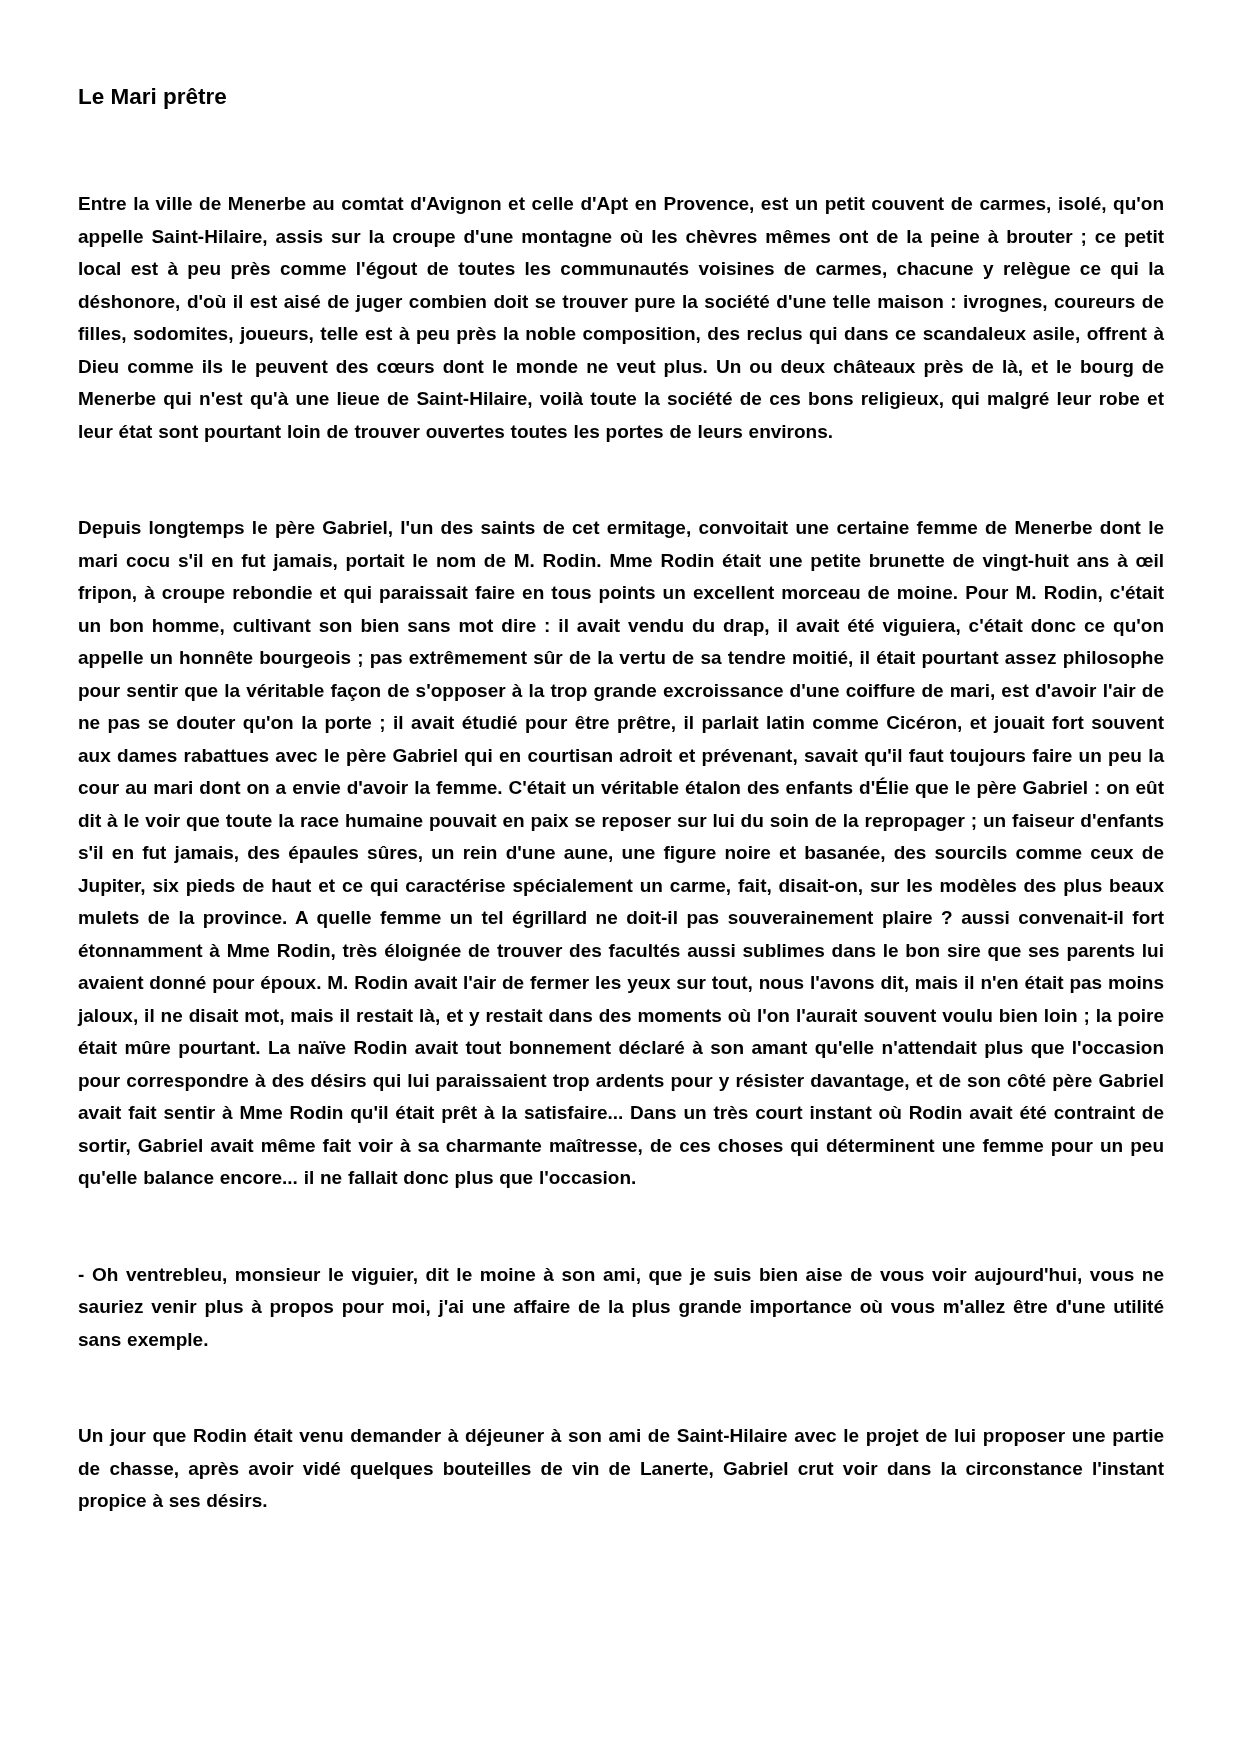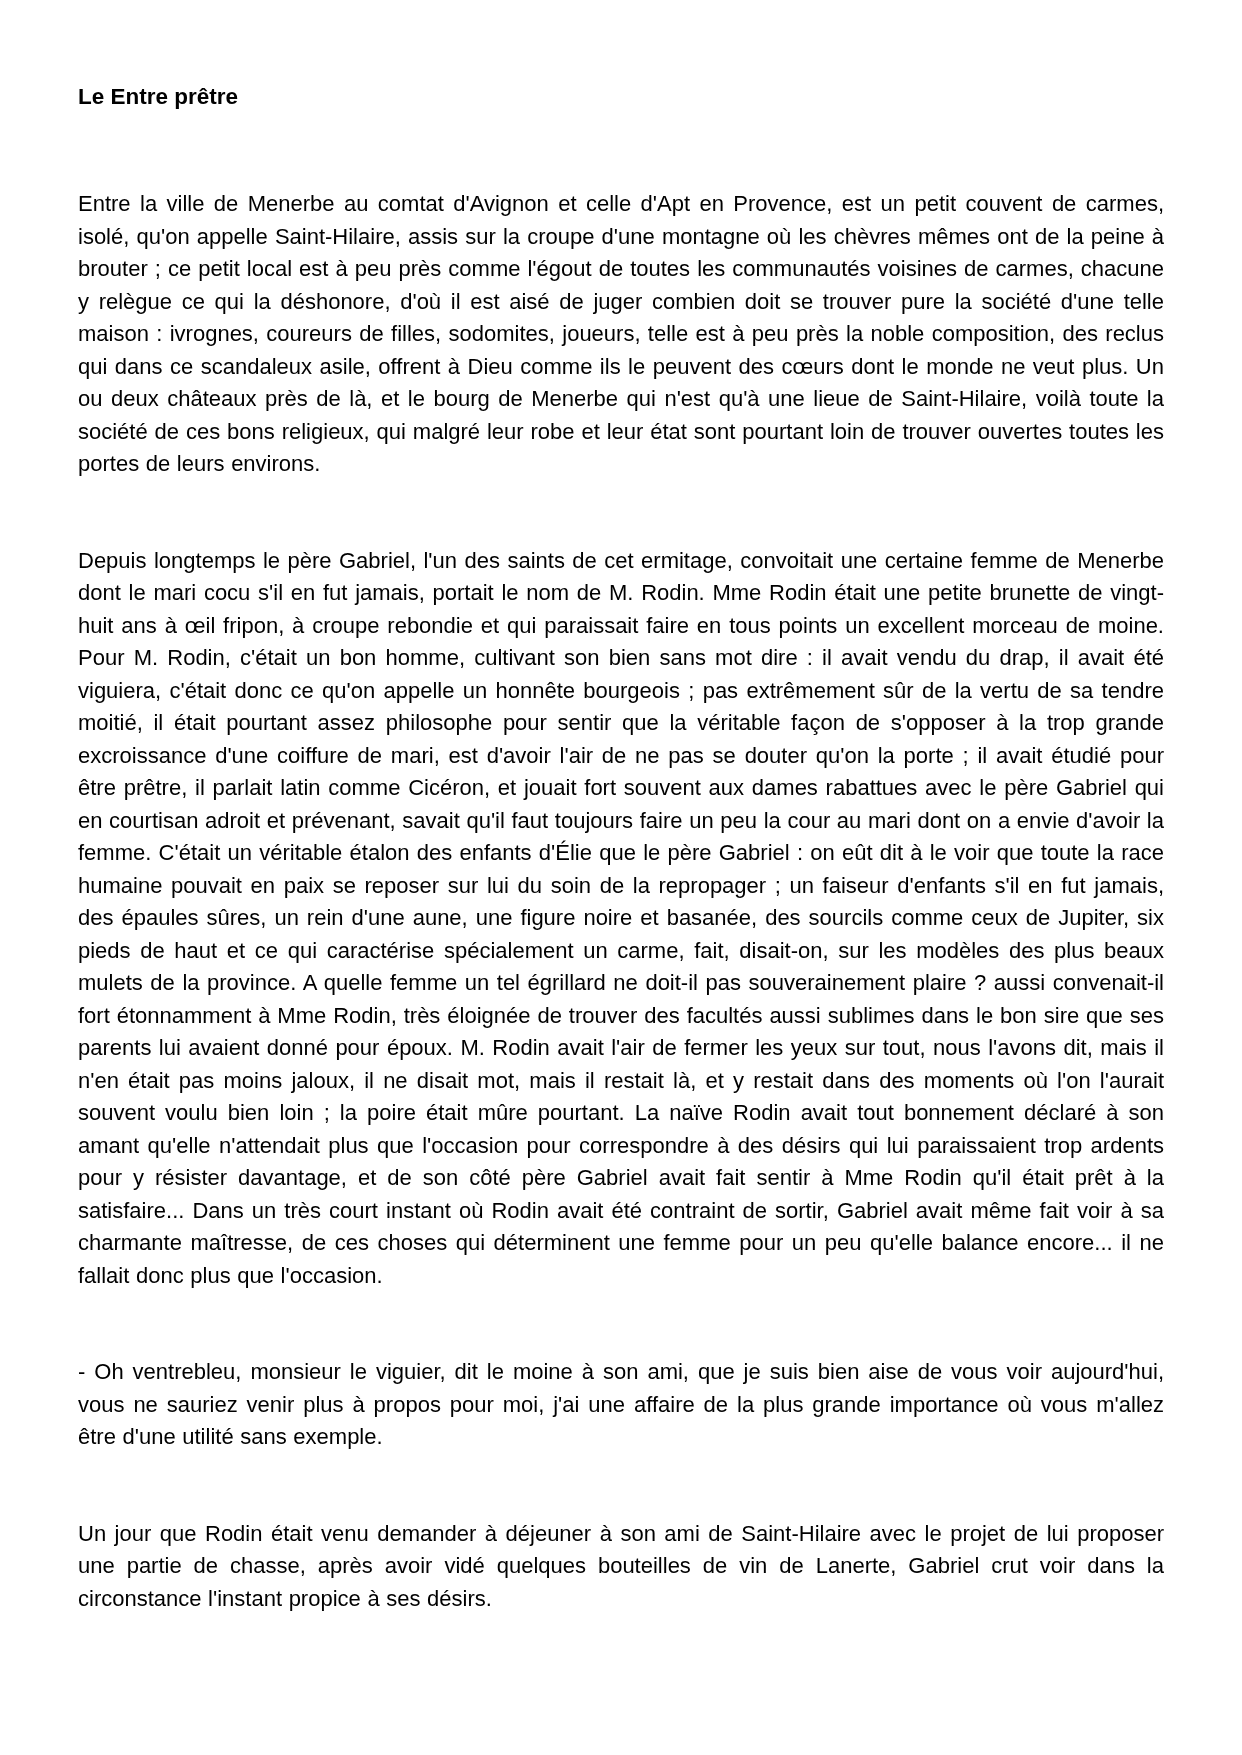--- a/index.html
+++ b/index.html
@@ -19,34 +19,34 @@
     color: #000000;
   }
   .doc-title {
     font-size: 22.5px;
     font-weight: 700;
     line-height: 30px;
     margin: 0 0 76px 0;
     color: #000000;
   }
   .para {
-    font-size: 22px;
-    font-weight: 400;
+    font-size: 19px;
+    font-weight: 700;
     line-height: 32.5px;
     text-align: justify;
     margin: 4px 0 64px 0;
     color: #000000;
     word-spacing: 0.5px;
   }
 </style>
 </head>
 <body>
 
 <div class="page">
-  <h1 class="doc-title">Le Entre prêtre</h1>
+  <h1 class="doc-title">Le Mari prêtre</h1>
 
   <p class="para">Entre la ville de Menerbe au comtat d'Avignon et celle d'Apt en Provence, est un petit couvent de carmes, isolé, qu'on appelle Saint-Hilaire, assis sur la croupe d'une montagne où les chèvres mêmes ont de la peine à brouter ; ce petit local est à peu près comme l'égout de toutes les communautés voisines de carmes, chacune y relègue ce qui la déshonore, d'où il est aisé de juger combien doit se trouver pure la société d'une telle maison : ivrognes, coureurs de filles, sodomites, joueurs, telle est à peu près la noble composition, des reclus qui dans ce scandaleux asile, offrent à Dieu comme ils le peuvent des cœurs dont le monde ne veut plus. Un ou deux châteaux près de là, et le bourg de Menerbe qui n'est qu'à une lieue de Saint-Hilaire, voilà toute la société de ces bons religieux, qui malgré leur robe et leur état sont pourtant loin de trouver ouvertes toutes les portes de leurs environs.</p>
 
   <p class="para">Depuis longtemps le père Gabriel, l'un des saints de cet ermitage, convoitait une certaine femme de Menerbe dont le mari cocu s'il en fut jamais, portait le nom de M. Rodin. Mme Rodin était une petite brunette de vingt-huit ans à œil fripon, à croupe rebondie et qui paraissait faire en tous points un excellent morceau de moine. Pour M. Rodin, c'était un bon homme, cultivant son bien sans mot dire : il avait vendu du drap, il avait été viguiera, c'était donc ce qu'on appelle un honnête bourgeois ; pas extrêmement sûr de la vertu de sa tendre moitié, il était pourtant assez philosophe pour sentir que la véritable façon de s'opposer à la trop grande excroissance d'une coiffure de mari, est d'avoir l'air de ne pas se douter qu'on la porte ; il avait étudié pour être prêtre, il parlait latin comme Cicéron, et jouait fort souvent aux dames rabattues avec le père Gabriel qui en courtisan adroit et prévenant, savait qu'il faut toujours faire un peu la cour au mari dont on a envie d'avoir la femme. C'était un véritable étalon des enfants d'Élie que le père Gabriel : on eût dit à le voir que toute la race humaine pouvait en paix se reposer sur lui du soin de la repropager ; un faiseur d'enfants s'il en fut jamais, des épaules sûres, un rein d'une aune, une figure noire et basanée, des sourcils comme ceux de Jupiter, six pieds de haut et ce qui caractérise spécialement un carme, fait, disait-on, sur les modèles des plus beaux mulets de la province. A quelle femme un tel égrillard ne doit-il pas souverainement plaire ? aussi convenait-il fort étonnamment à Mme Rodin, très éloignée de trouver des facultés aussi sublimes dans le bon sire que ses parents lui avaient donné pour époux. M. Rodin avait l'air de fermer les yeux sur tout, nous l'avons dit, mais il n'en était pas moins jaloux, il ne disait mot, mais il restait là, et y restait dans des moments où l'on l'aurait souvent voulu bien loin ; la poire était mûre pourtant. La naïve Rodin avait tout bonnement déclaré à son amant qu'elle n'attendait plus que l'occasion pour correspondre à des désirs qui lui paraissaient trop ardents pour y résister davantage, et de son côté père Gabriel avait fait sentir à Mme Rodin qu'il était prêt à la satisfaire... Dans un très court instant où Rodin avait été contraint de sortir, Gabriel avait même fait voir à sa charmante maîtresse, de ces choses qui déterminent une femme pour un peu qu'elle balance encore... il ne fallait donc plus que l'occasion.</p>
 
   <p class="para">- Oh ventrebleu, monsieur le viguier, dit le moine à son ami, que je suis bien aise de vous voir aujourd'hui, vous ne sauriez venir plus à propos pour moi, j'ai une affaire de la plus grande importance où vous m'allez être d'une utilité sans exemple.</p>
 
   <p class="para">Un jour que Rodin était venu demander à déjeuner à son ami de Saint-Hilaire avec le projet de lui proposer une partie de chasse, après avoir vidé quelques bouteilles de vin de Lanerte, Gabriel crut voir dans la circonstance l'instant propice à ses désirs.</p>
 </div>
 

